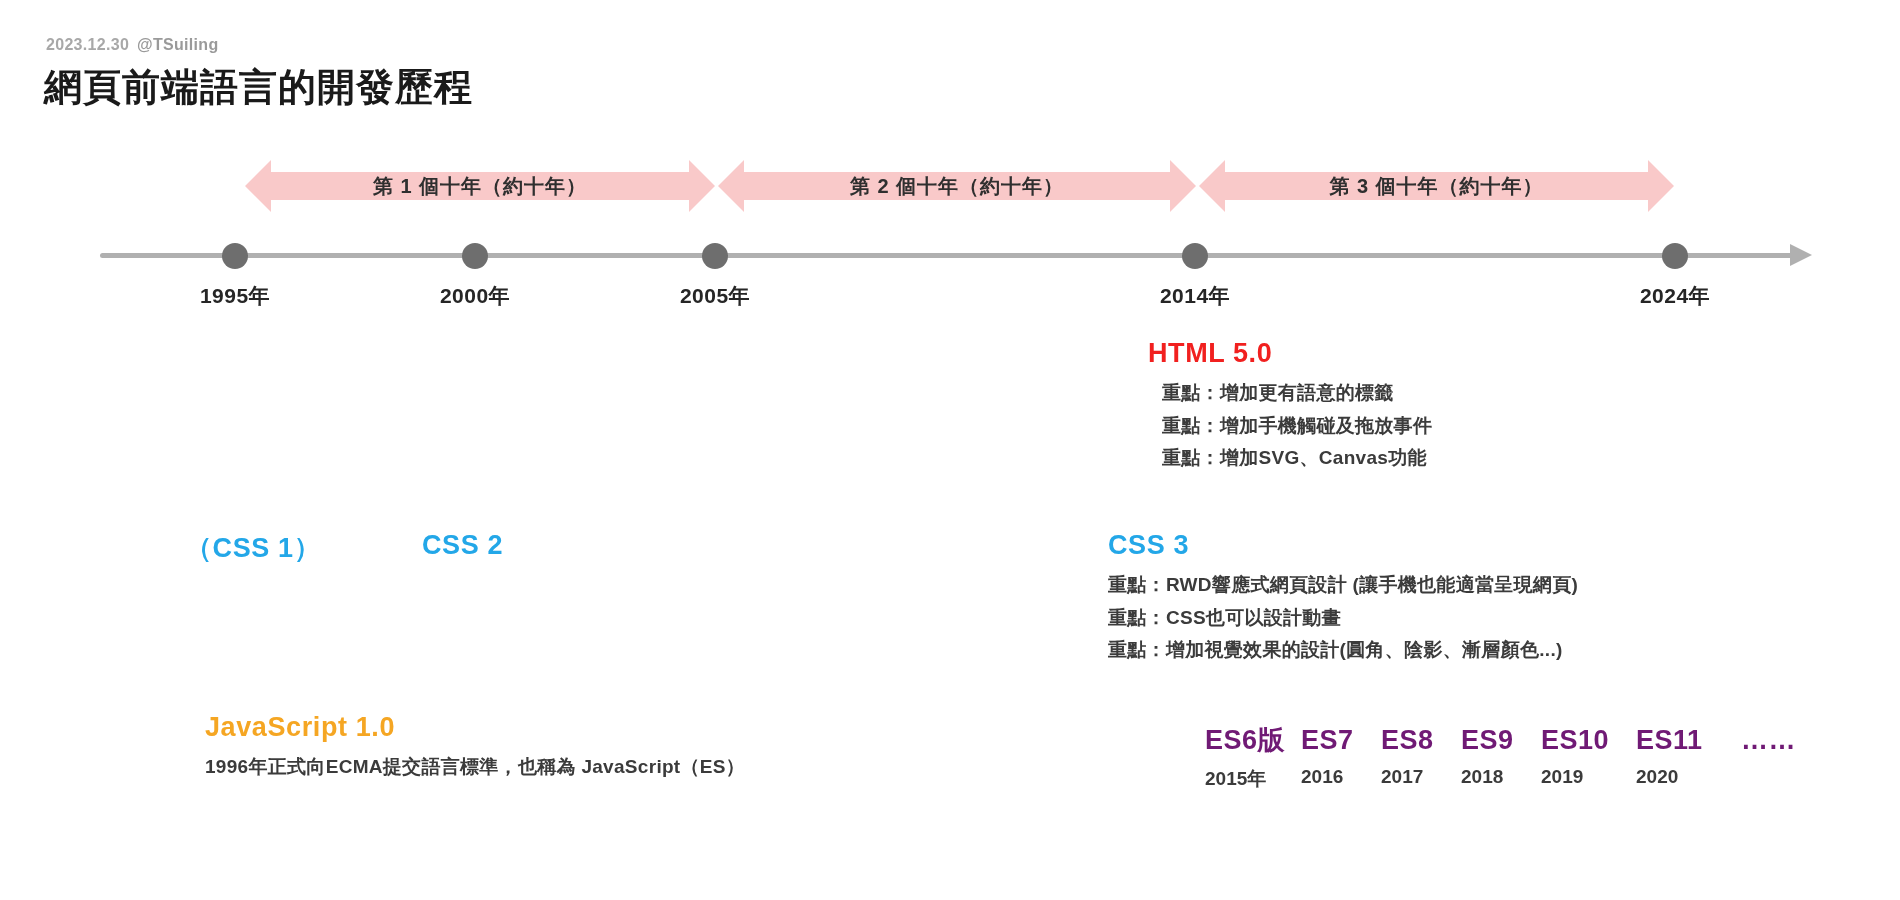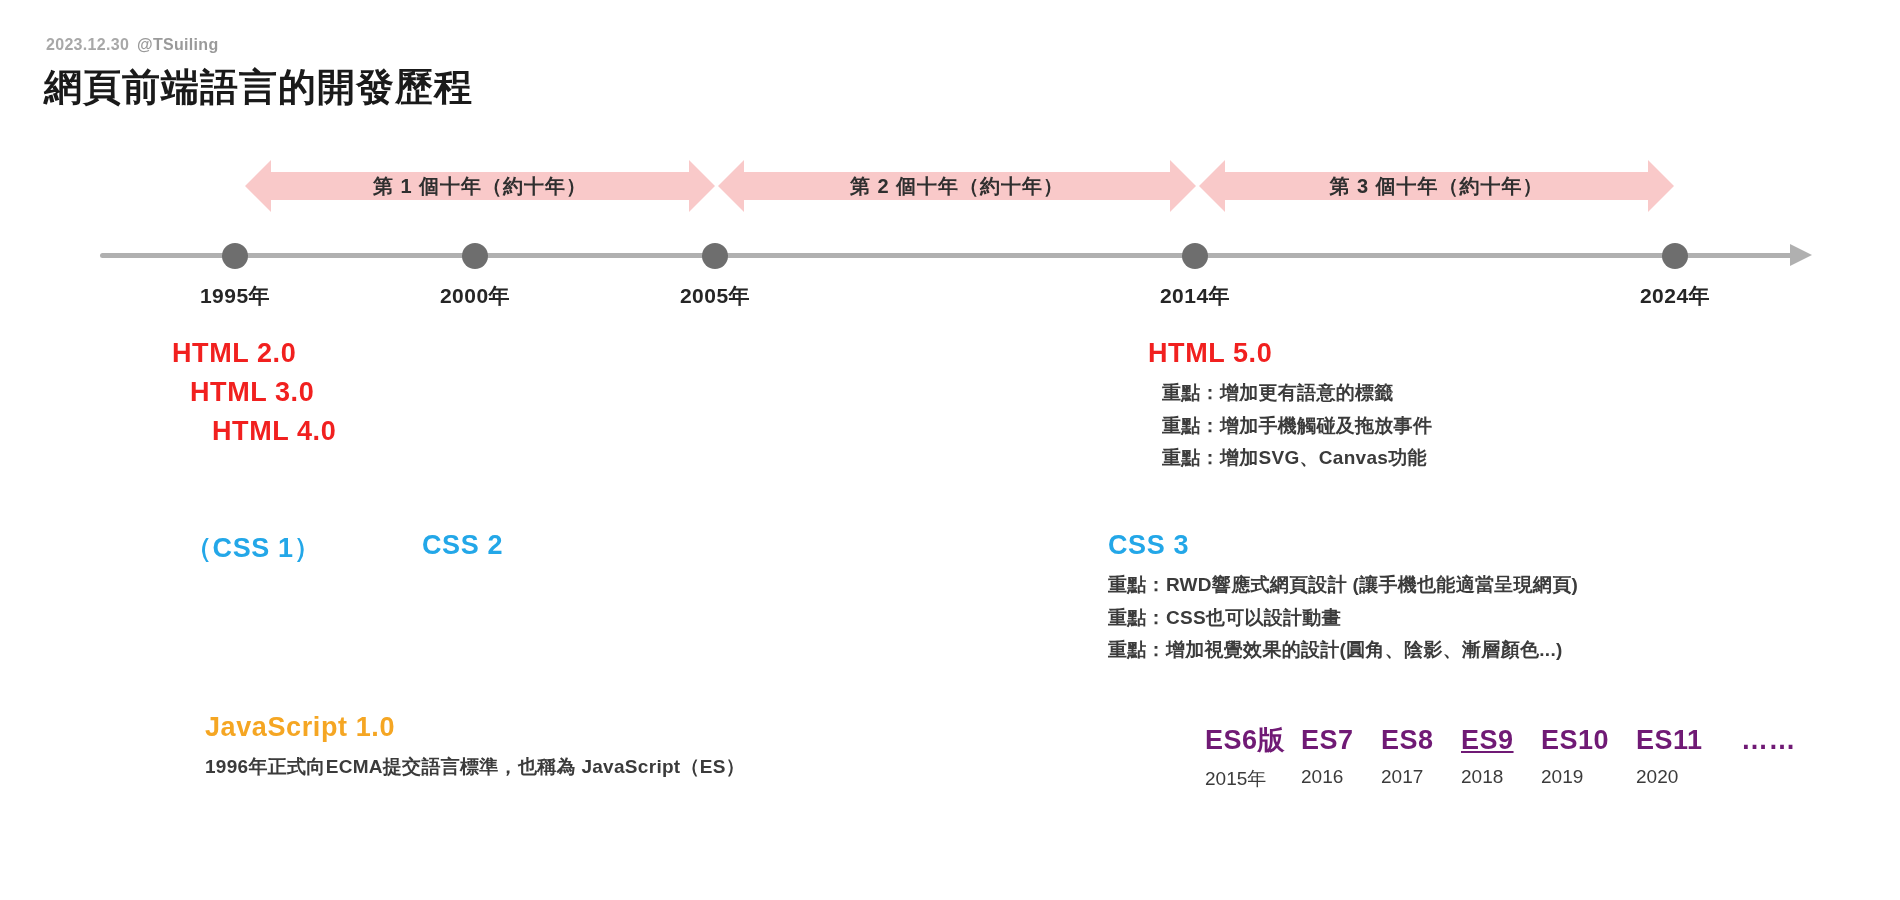--- a/index.html
+++ b/index.html
@@ -148,21 +148,21 @@
     font-weight: bold;
     color: #701a75;
     letter-spacing: 0.5px;
   }
   .es-years {
     display: flex;
     margin-top: 8px;
   }
   .es-years .es-year {
     font-size: 19px;
-    font-weight: normal;
+    font-weight: bold;
     color: #3b3b3b;
   }
 </style>
 </head>
 <body>
 
 <div class="page">
 
   <div class="meta">
     <span>2023.12.30</span><span class="handle">@TSuiling</span>
@@ -198,25 +198,20 @@
   <div class="tick" style="left:715px;"></div>
   <div class="tick" style="left:1195px;"></div>
   <div class="tick" style="left:1675px;"></div>
 
   <div class="tick-label" style="left:235px;">1995年</div>
   <div class="tick-label" style="left:475px;">2000年</div>
   <div class="tick-label" style="left:715px;">2005年</div>
   <div class="tick-label" style="left:1195px;">2014年</div>
   <div class="tick-label" style="left:1675px;">2024年</div>
 
-  <div class="block html-stack" style="left:172px; top:338px;">
-    <div class="heading red h1">HTML 2.0</div>
-    <div class="heading red h2">HTML 3.0</div>
-    <div class="heading red h3">HTML 4.0</div>
-  </div>
 
 
   <div class="block" style="left:1148px; top:338px;">
     <div class="heading red">HTML 5.0</div>
     <div class="note" style="padding-left:14px;">重點：增加更有語意的標籤</div>
     <div class="note" style="padding-left:14px;">重點：增加手機觸碰及拖放事件</div>
     <div class="note" style="padding-left:14px;">重點：增加SVG、Canvas功能</div>
   </div>
 
   <div class="block" style="left:185px; top:530px;">
@@ -237,21 +232,21 @@
   <div class="block" style="left:205px; top:712px;">
     <div class="heading amber">JavaScript 1.0</div>
     <div class="note">1996年正式向ECMA提交語言標準，也稱為 JavaScript（ES）</div>
   </div>
 
   <div class="block" style="left:1205px; top:722px;">
     <div class="es-row">
       <div class="es-item" style="width:96px;">ES6版</div>
       <div class="es-item" style="width:80px;">ES7</div>
       <div class="es-item" style="width:80px;">ES8</div>
-      <div class="es-item" style="width:80px;text-decoration:underline;">ES9</div>
+      <div class="es-item" style="width:80px;">ES9</div>
       <div class="es-item" style="width:95px;">ES10</div>
       <div class="es-item" style="width:105px;">ES11</div>
       <div class="es-item">……</div>
     </div>
     <div class="es-years">
       <div class="es-year" style="width:96px;">2015年</div>
       <div class="es-year" style="width:80px;">2016</div>
       <div class="es-year" style="width:80px;">2017</div>
       <div class="es-year" style="width:80px;">2018</div>
       <div class="es-year" style="width:95px;">2019</div>

